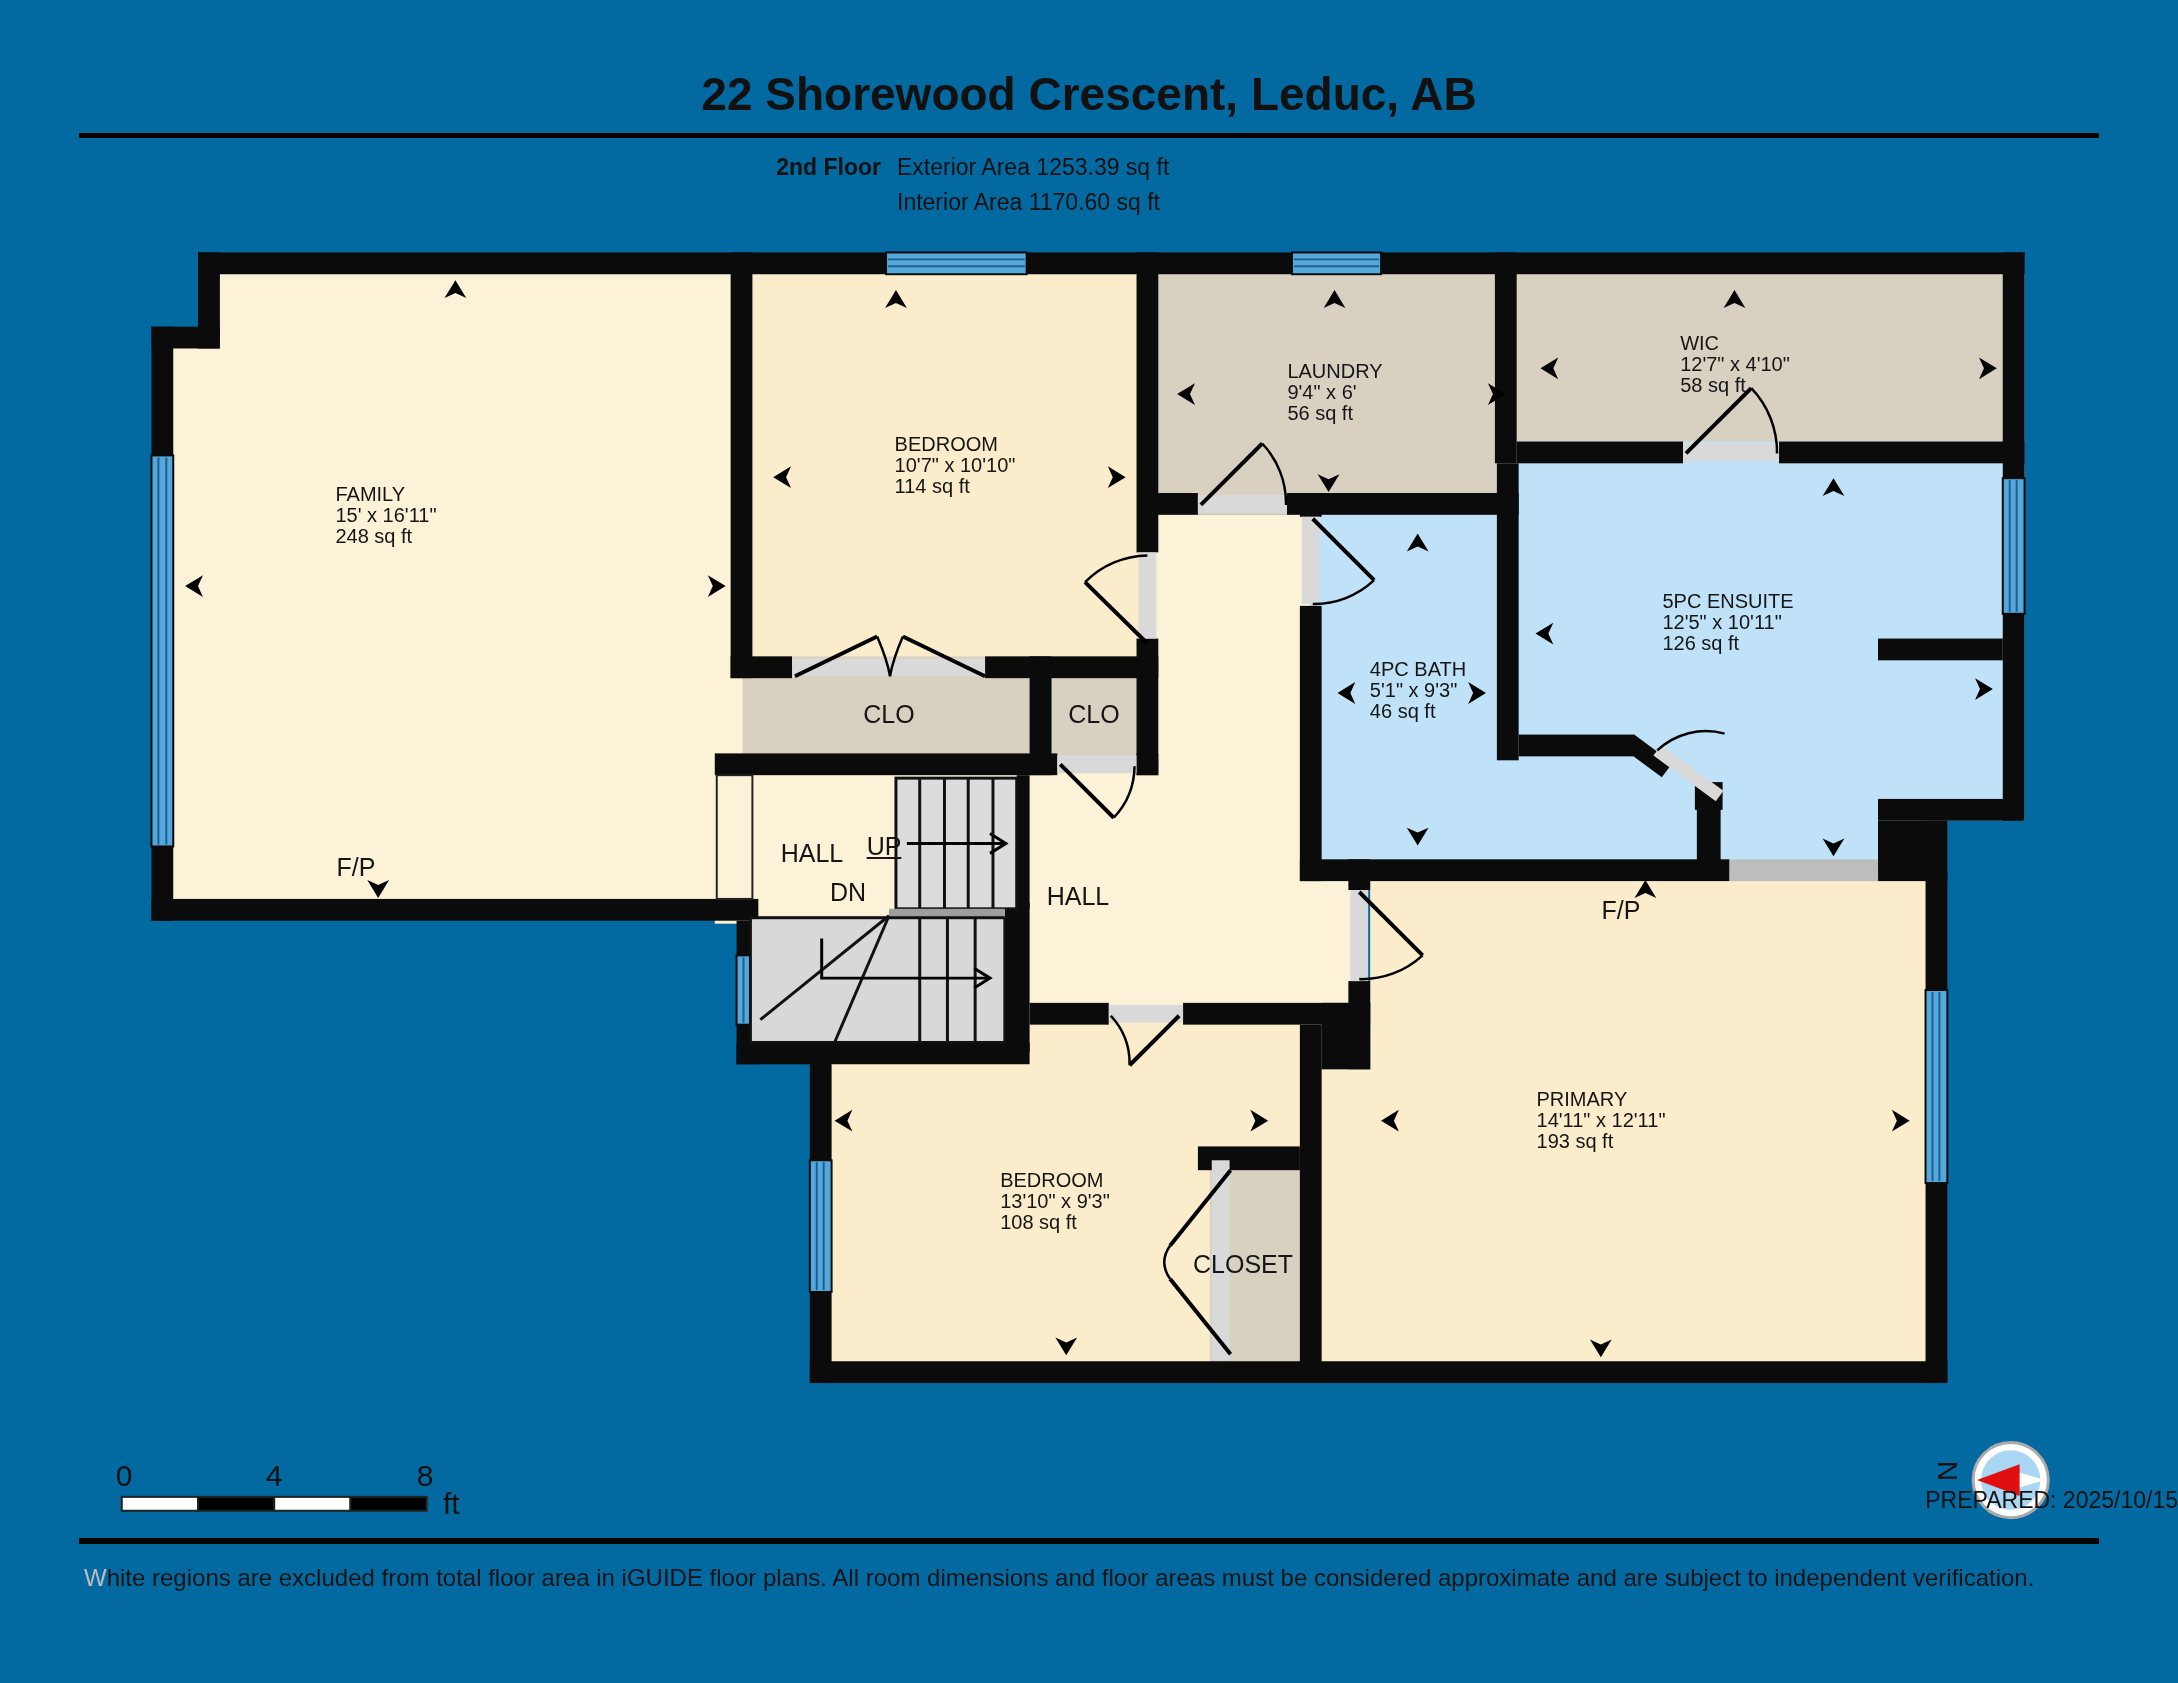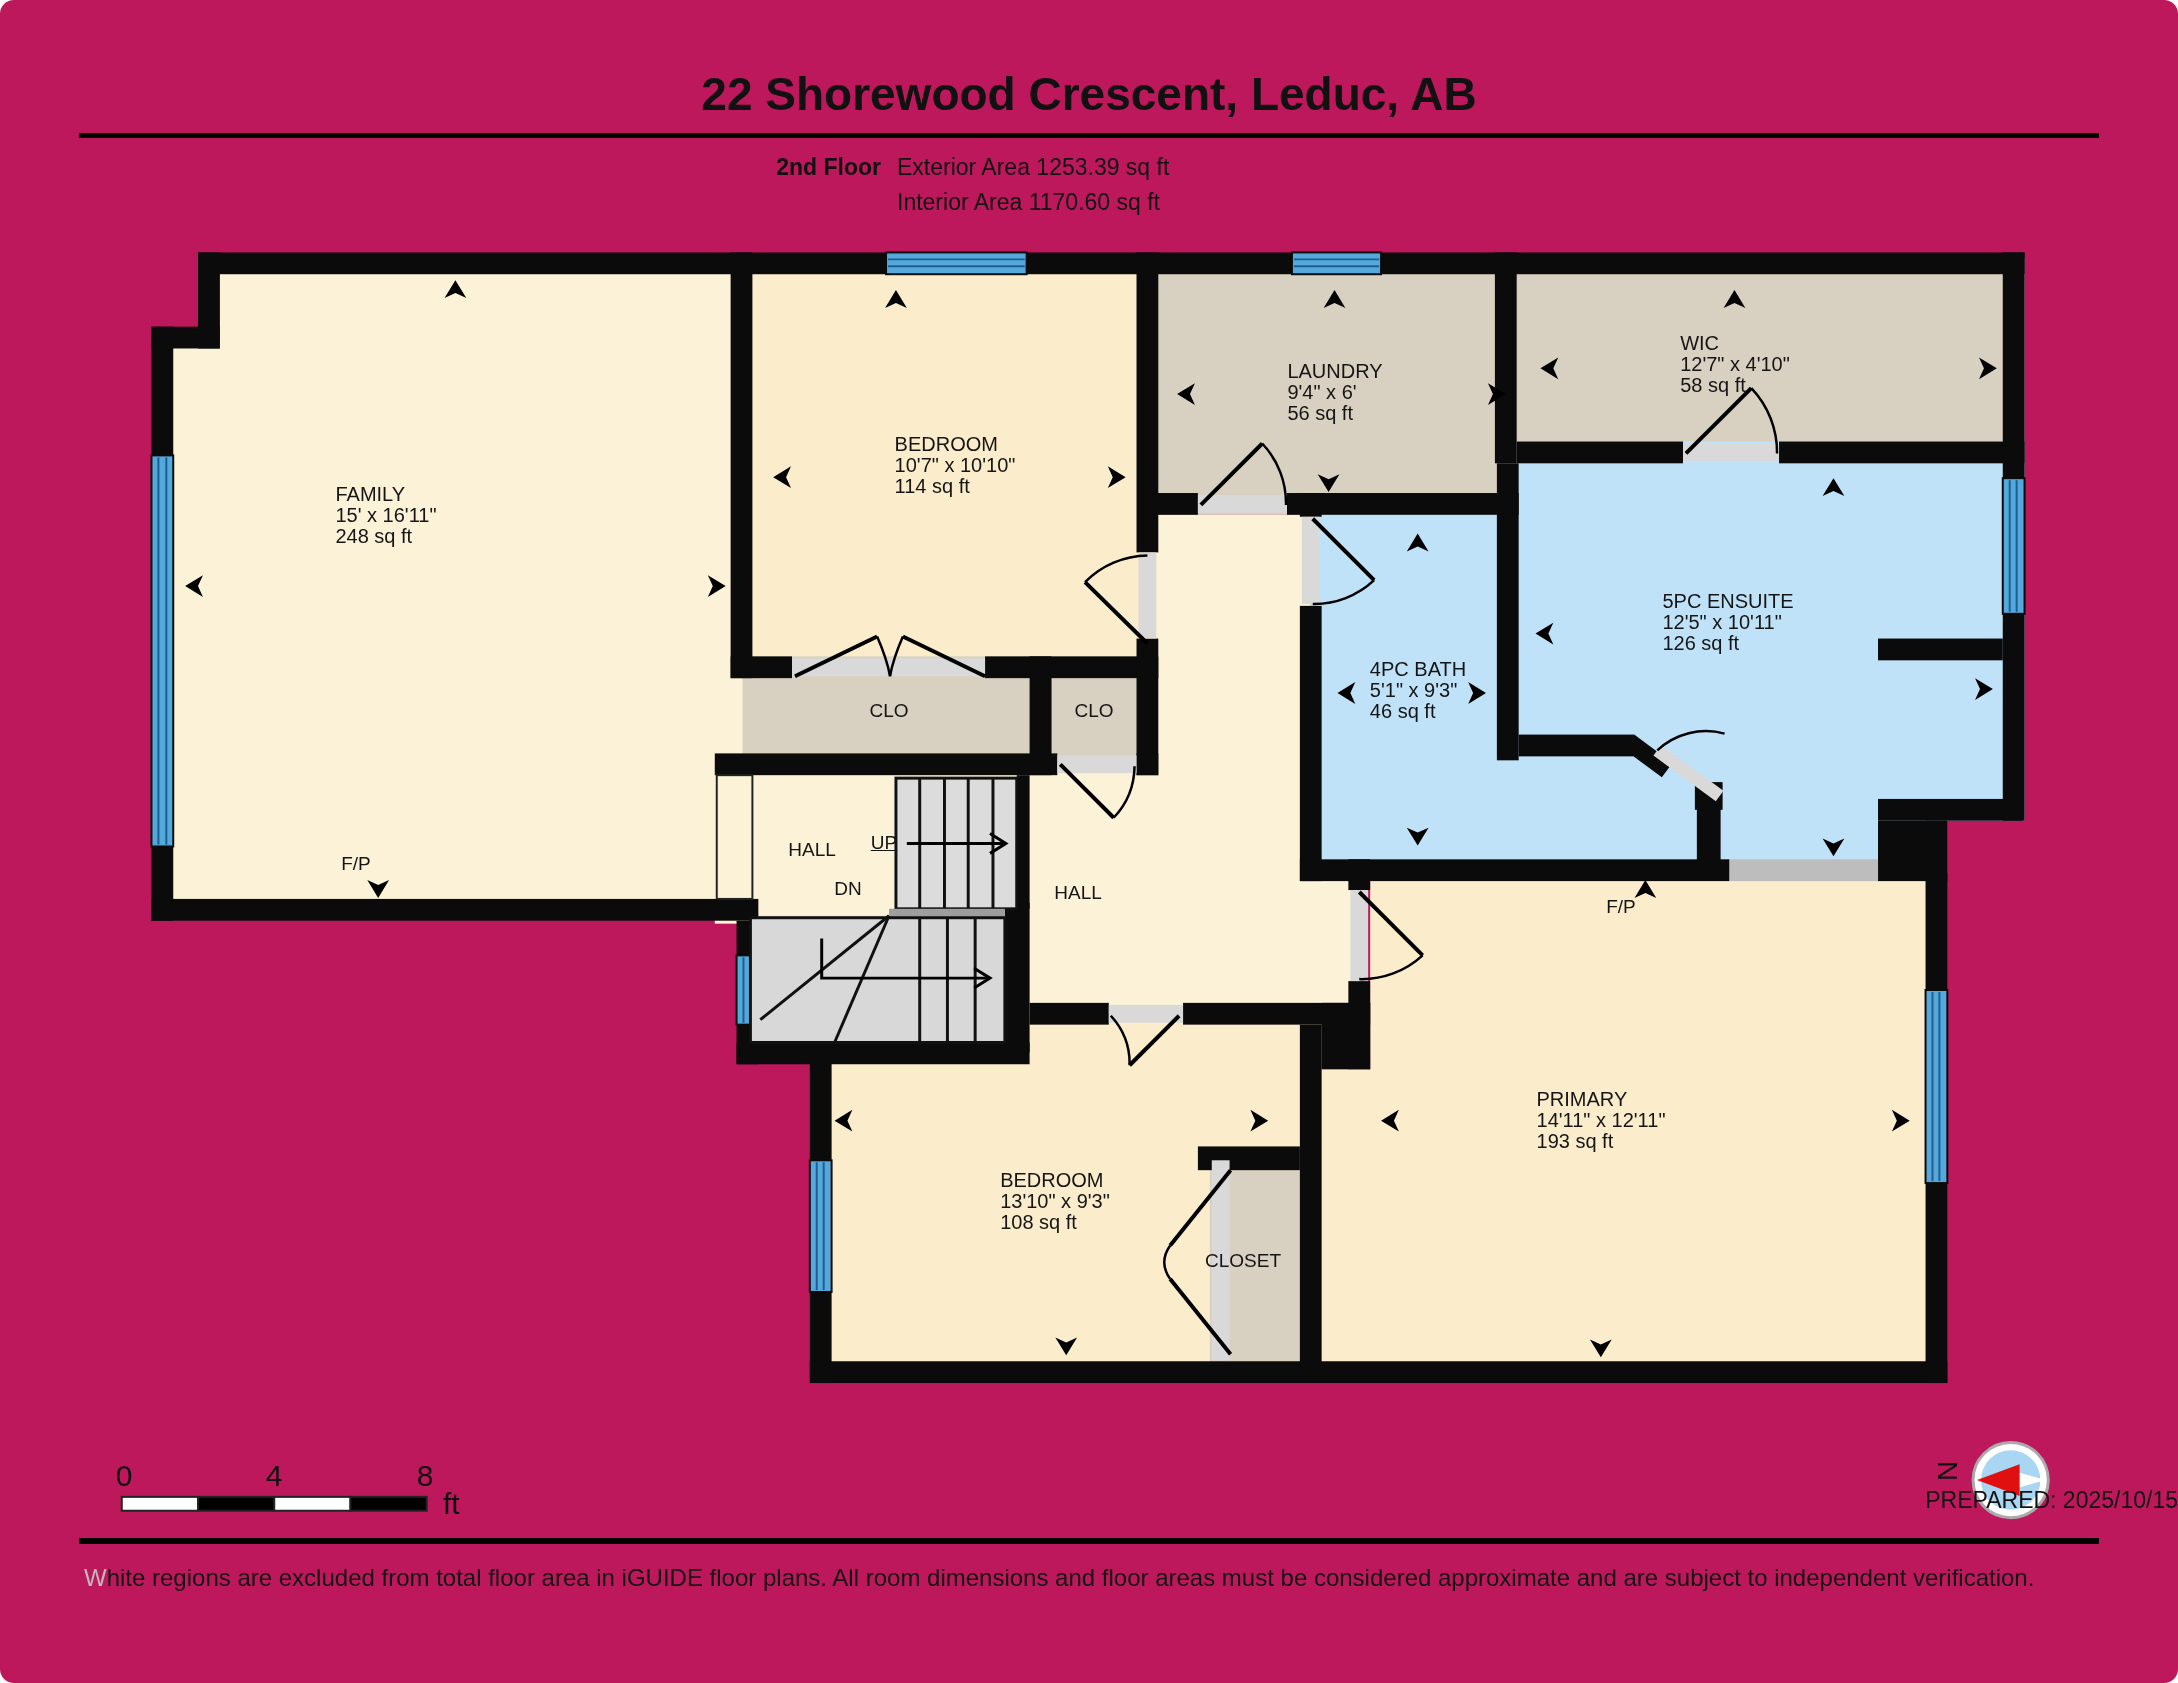--- a/index.html
+++ b/index.html
@@ -1,25 +1,25 @@
 <!DOCTYPE html>
 <html><head>
 <meta charset="utf-8">
 <style>
   html,body{margin:0;padding:0;background:#ffffff;}
-  #canvas{position:relative;width:2178px;height:1683px;background:#be185d;
-          font-family:"Liberation Sans",sans-serif;color:#111;overflow:hidden;border-radius:14px;}
+  #canvas{position:relative;width:2178px;height:1683px;background:#0369a1;
+          font-family:"Liberation Sans",sans-serif;color:#111;overflow:hidden;}
   #plan-svg{position:absolute;left:0;top:0;}
   .abs{position:absolute;}
   .title{width:2178px;text-align:center;font-size:46px;font-weight:bold;letter-spacing:0;}
   .hrule{background:#000;}
   .hsub{font-size:23px;}
   .rlabel{position:absolute;transform:translateX(-50%);text-align:left;
           font-size:20px;line-height:21px;white-space:nowrap;color:#151515;}
-  .slabel{position:absolute;transform:translateX(-50%);font-size:19px;white-space:nowrap;color:#151515;}
+  .slabel{position:absolute;transform:translateX(-50%);font-size:25px;white-space:nowrap;color:#151515;}
   .tick{position:absolute;transform:translateX(-50%);font-size:30px;}
   .ft{position:absolute;font-size:30px;}
   .prepared{width:2178px;text-align:center;font-size:23px;}
   .disclaimer{font-size:24px;color:#141414;}
   .disclaimer .dim{color:#bcbcbc;}
   .north{position:absolute;font-size:28px;transform:rotate(-90deg);}
 </style>
 </head>
 <body>
 

